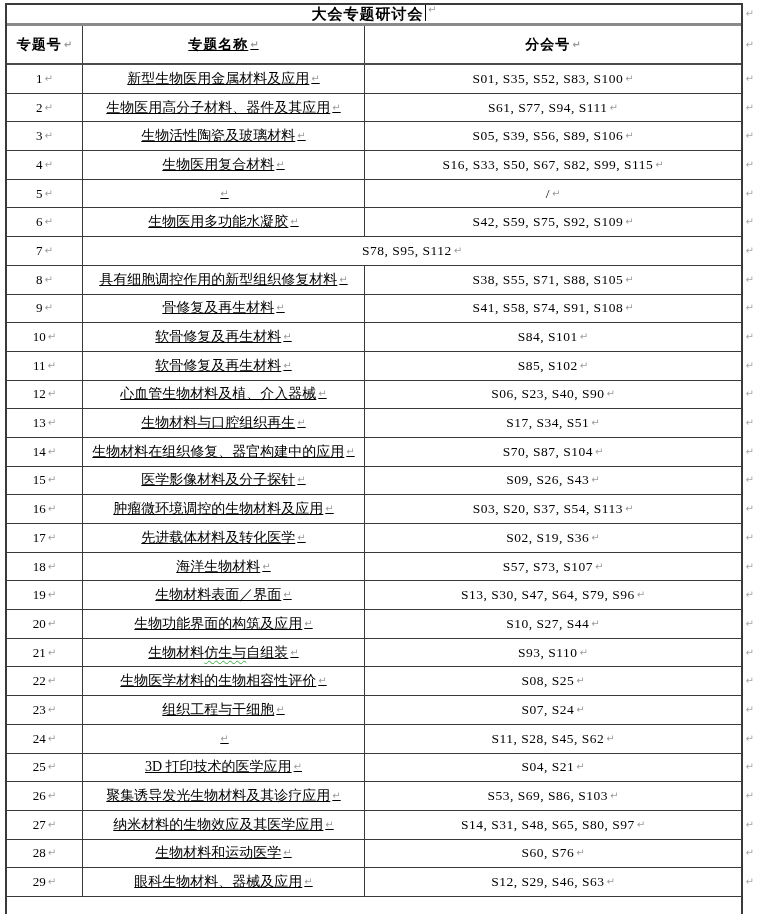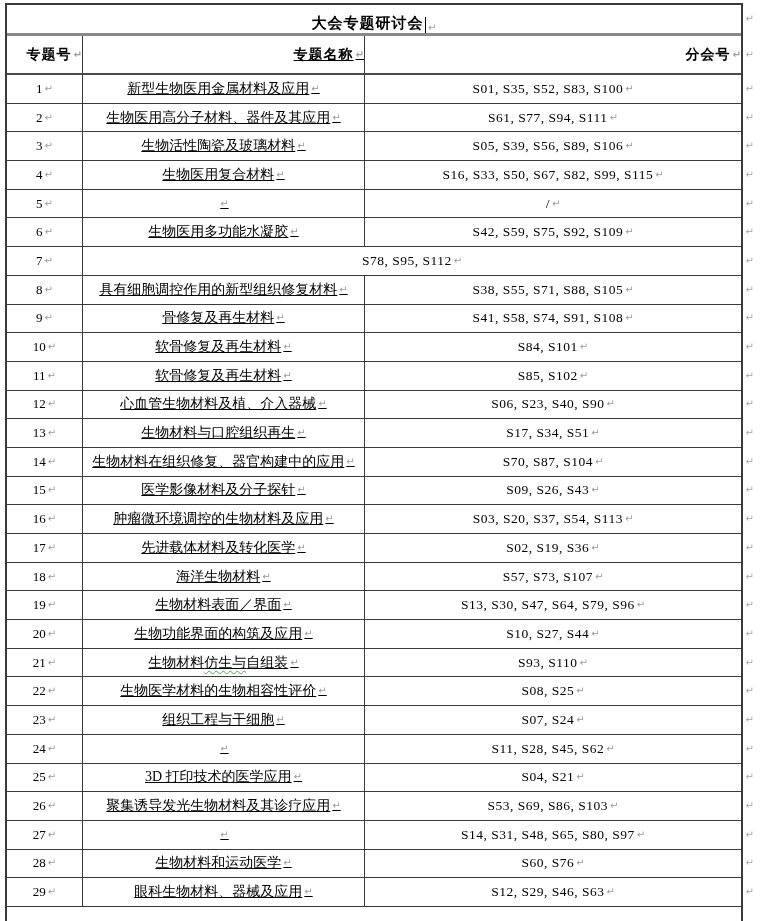--- a/index.html
+++ b/index.html
@@ -1,34 +1,34 @@
 <!DOCTYPE html>
 <html style="--border: #3a3a3a; --title-divider: #8a8a8a; --mark: #9b9b9b; --squiggle: #3fae49; --cursor: #000000; --text: #000000;"><head>
 <meta charset="utf-8">
 <style>
   html,body{margin:0;padding:0;background:#fff;width:760px;height:921px;overflow:hidden;
     font-family:"Liberation Serif","DejaVu Serif",serif;}
   .page{position:relative;width:760px;height:921px;background:#fff;}
   .doc-table{position:absolute;left:5px;top:3px;width:738px;box-sizing:border-box;
     border:2px solid var(--border,#3a3a3a);border-bottom:none;background:#fff;}
-  .title-row{position:relative;box-sizing:border-box;height:31px;
+  .title-row{position:relative;box-sizing:border-box;height:21px;
     border-bottom:3.5px solid var(--title-divider,#8a8a8a);
-    display:flex;align-items:flex-end;justify-content:center;}
+    display:flex;align-items:flex-start;justify-content:center;}
   .title-text{font-weight:bold;font-size:15px;color:var(--text,#000);letter-spacing:1px;}
   .cursor{display:inline-block;width:1.5px;height:16px;background:var(--cursor,#000);margin-left:1px;}
   .header-row{position:relative;box-sizing:border-box;height:39px;display:flex;
     border-bottom:2.5px solid #4a4a4a;}
   .row{position:relative;box-sizing:border-box;height:28.7px;display:flex;
     border-bottom:1.5px solid var(--border,#3a3a3a);}
   .cell{box-sizing:border-box;display:flex;align-items:center;justify-content:center;
     overflow:hidden;white-space:nowrap;color:var(--text,#000);}
   .col-no{width:76px;border-right:1.5px solid var(--border,#3a3a3a);font-size:13px;}
   .col-name{width:282px;border-right:1.5px solid var(--border,#3a3a3a);font-size:14px;text-decoration:underline;}
   .col-sess{flex:1;font-size:13.5px;letter-spacing:.5px;}
-  .header-row .cell{font-weight:bold;font-size:14px;letter-spacing:1px;justify-content:flex-end;}
+  .header-row .cell{font-weight:bold;font-size:14px;letter-spacing:1px;}
   .mark{font-size:10px;color:var(--mark,#9b9b9b);margin-left:2px;letter-spacing:0;
     font-family:"DejaVu Sans",sans-serif;line-height:1;}
   .row-mark{position:absolute;right:-13px;top:50%;transform:translateY(-50%);
     font-size:10px;color:#a8a8a8;font-family:"DejaVu Sans",sans-serif;line-height:1;}
   .squiggle{text-decoration-line:underline;text-decoration-style:wavy;
     text-decoration-color:var(--squiggle,#3fae49);text-decoration-thickness:1px;
     text-underline-offset:3px;}
   .partial-row{box-sizing:border-box;height:17px;}
 </style>
 </head>
@@ -444,20 +444,21 @@
             <span class="mark">↵</span>
           </div>
           <span class="row-mark">↵</span>
         </div>
         <div class="row">
           <div class="cell col-no">
             <span>27</span>
             <span class="mark">↵</span>
           </div>
           <div class="cell col-name">
+            <span>纳米材料的生物效应及其医学应用</span>
             <span class="mark">↵</span>
           </div>
           <div class="cell col-sess">
             <span>S14, S31, S48, S65, S80, S97</span>
             <span class="mark">↵</span>
           </div>
           <span class="row-mark">↵</span>
         </div>
         <div class="row">
           <div class="cell col-no">

